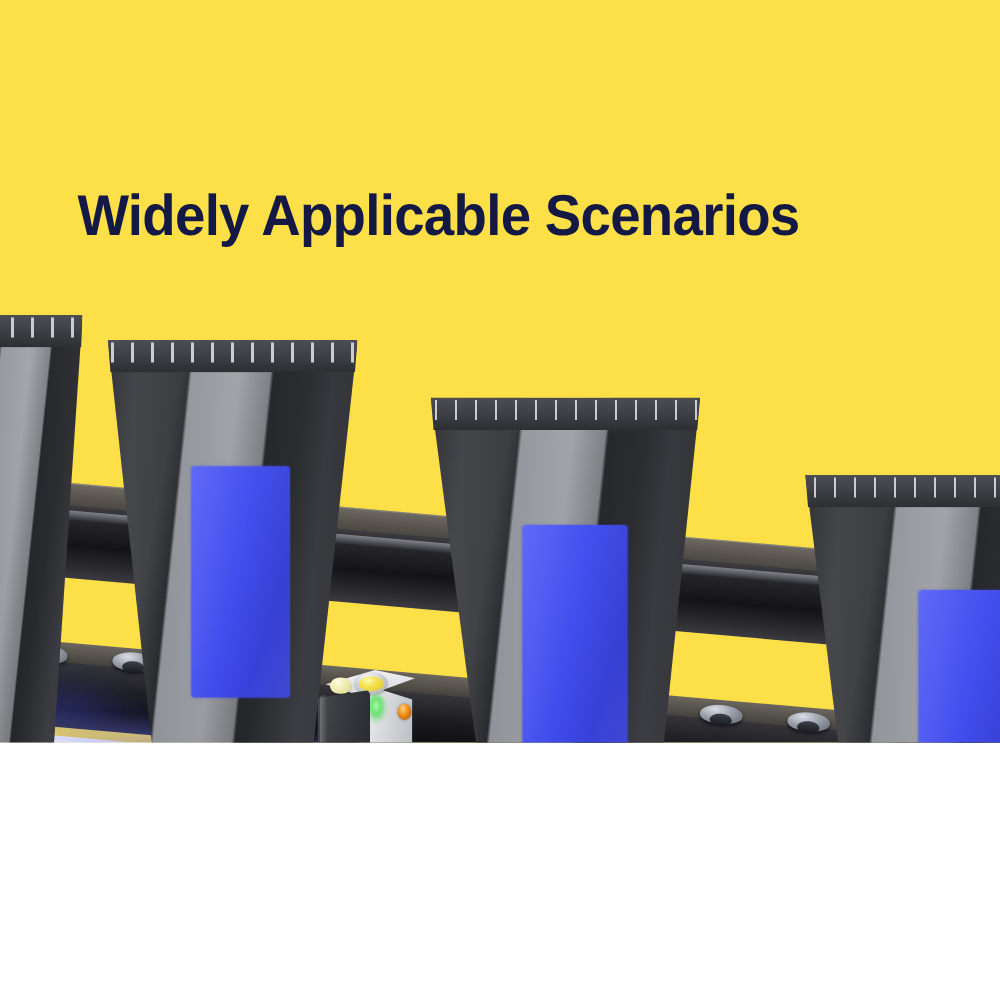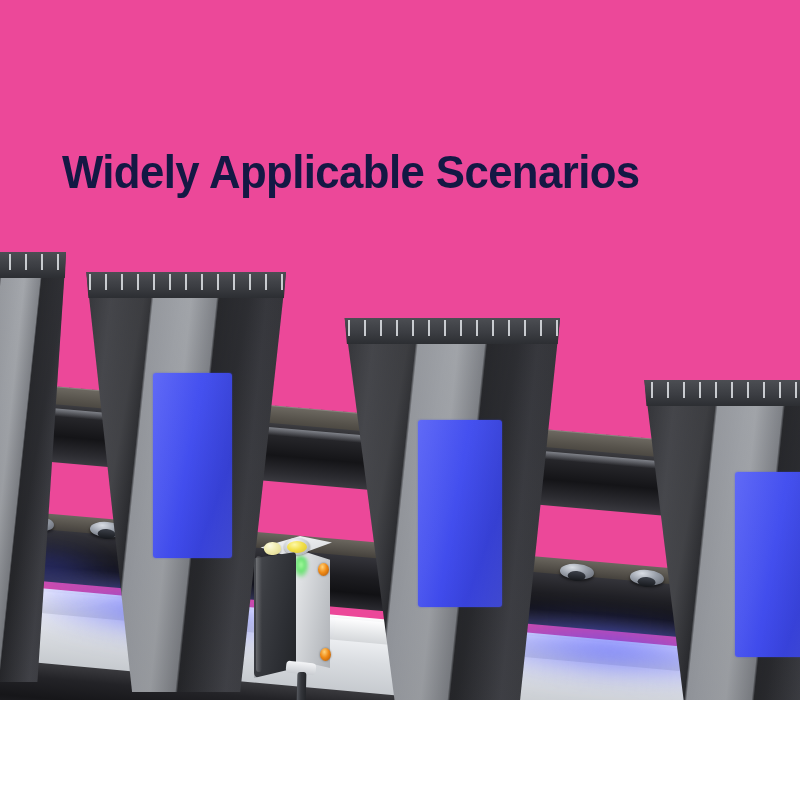--- a/index.html
+++ b/index.html
@@ -2,21 +2,21 @@
 <html><head>
 <meta charset="utf-8">
 <title>Widely Applicable Scenarios</title>
 <style>
   html,body{margin:0;padding:0;}
   body{
     width:800px;height:800px;overflow:hidden;
     background:#ffffff;
     font-family:"Liberation Sans","DejaVu Sans",sans-serif;
   }
-  #stage{position:relative;width:800px;height:700px;overflow:hidden;background:#ec4899;}
+  #stage{position:relative;width:800px;height:594px;overflow:hidden;background:#fde047;}
 
   
   #headline{
     position:absolute;left:62px;top:115px;
     font-size:46px;line-height:52px;
     font-weight:bold;
     letter-spacing:-0.6px;
     color:#141844;
     white-space:nowrap;
     font-stretch:condensed;

